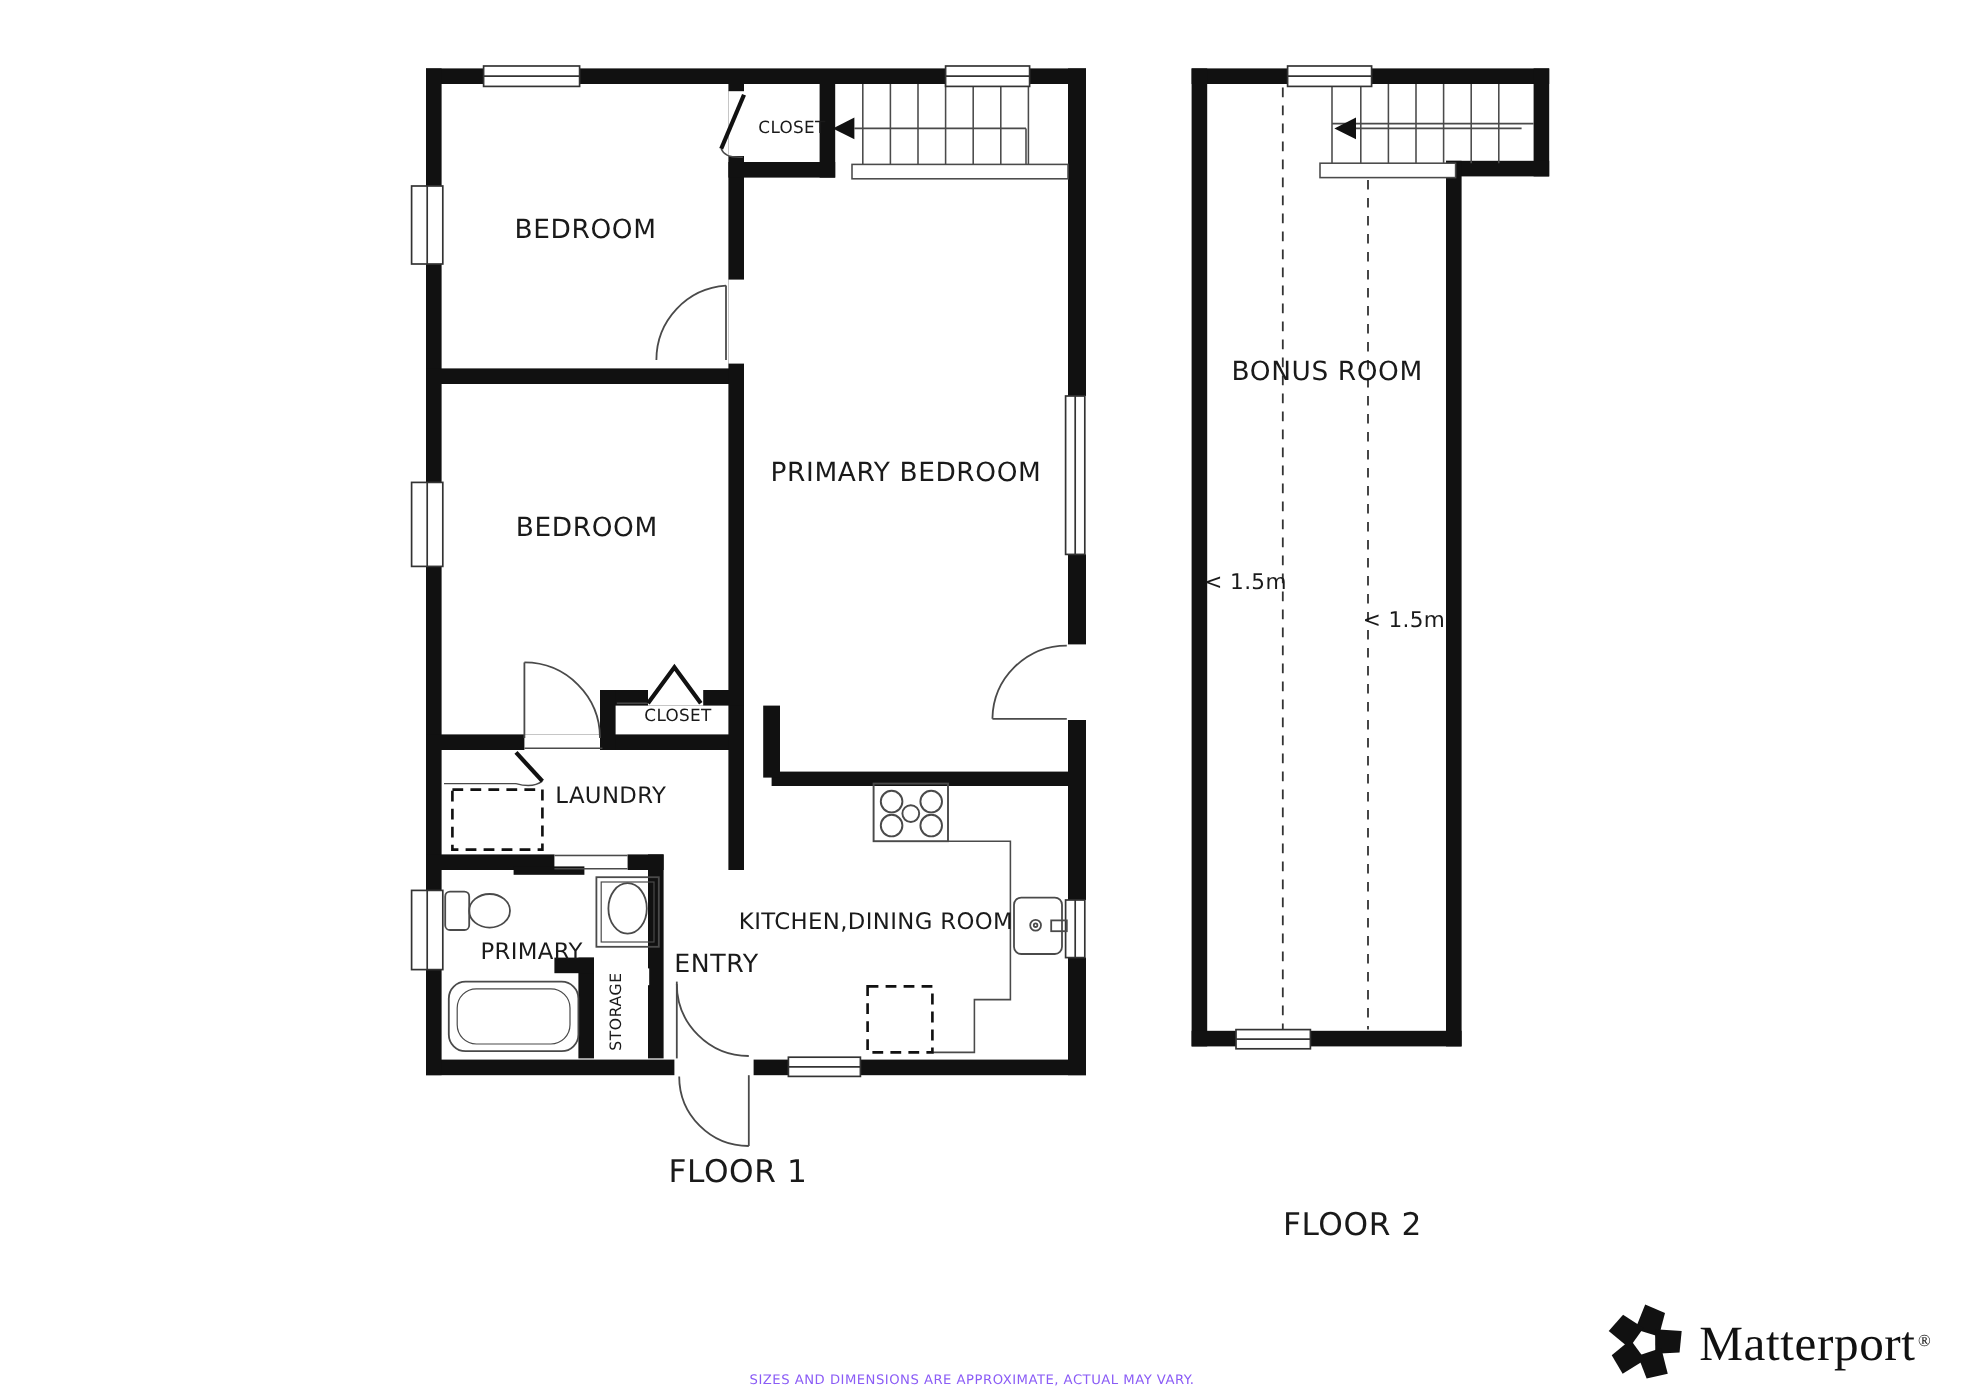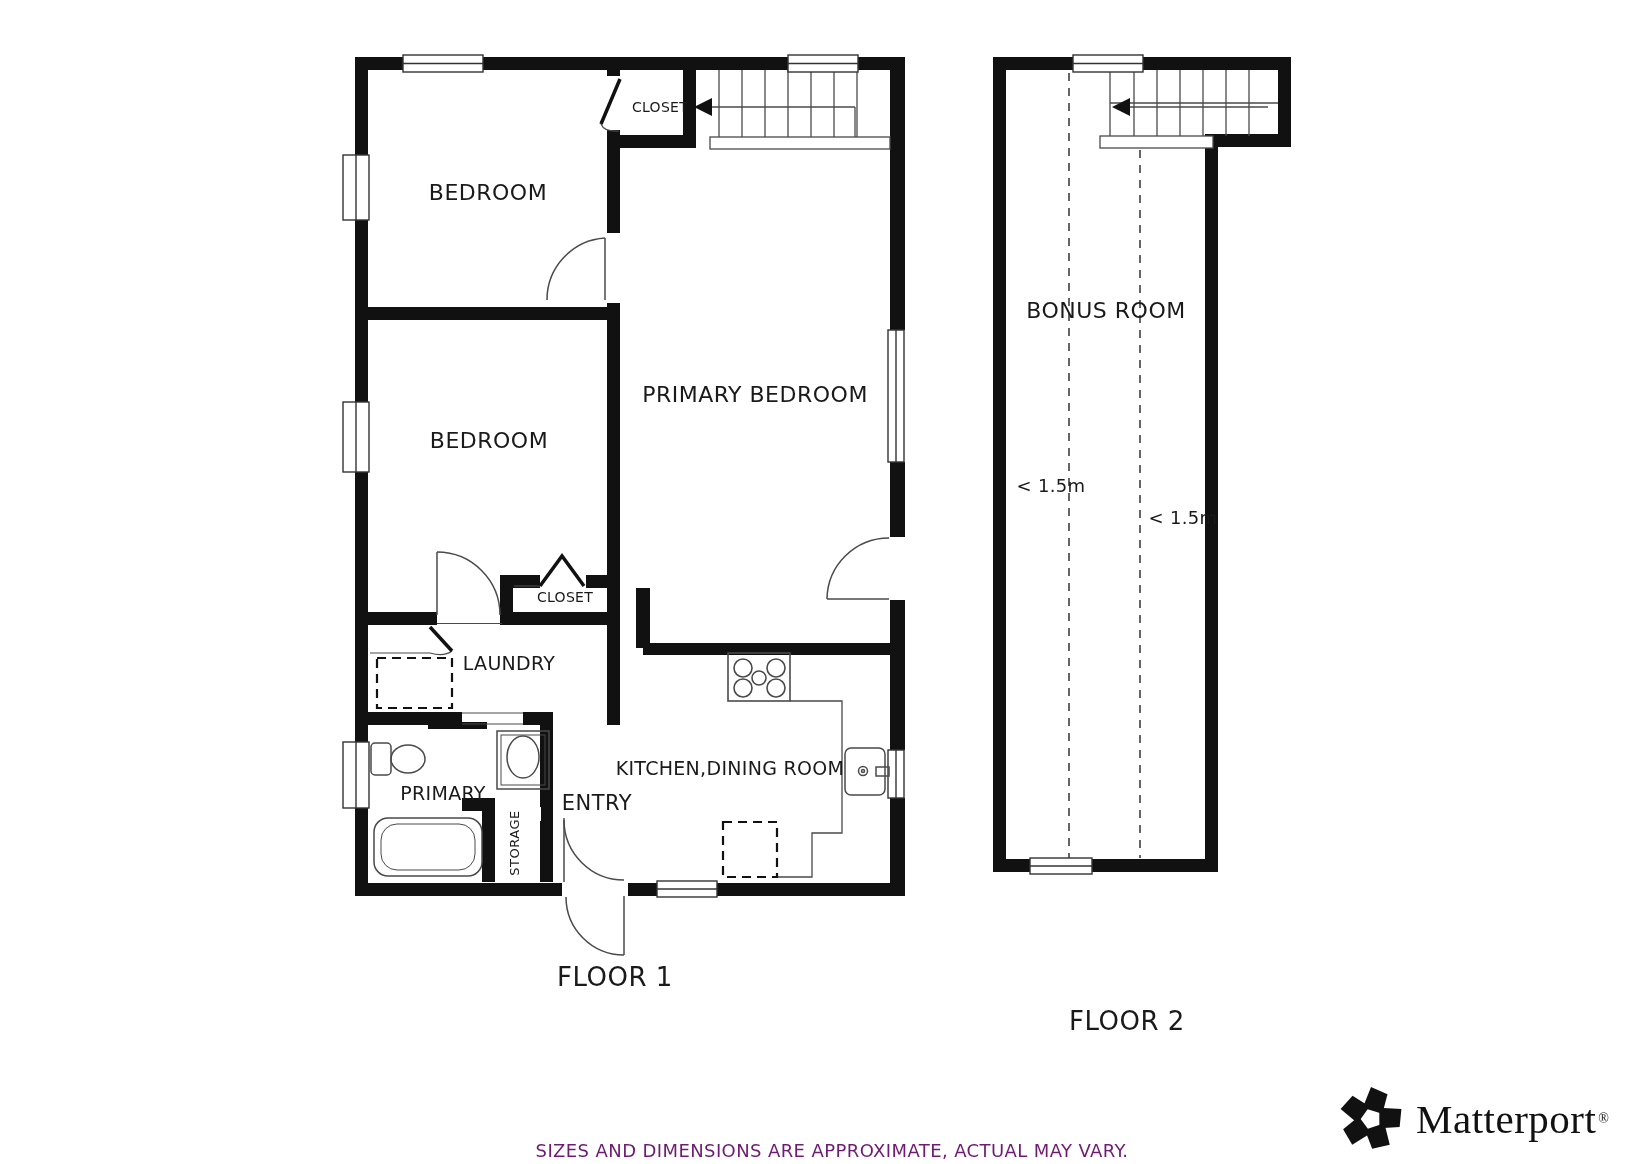--- a/index.html
+++ b/index.html
@@ -6,24 +6,24 @@
   #canvas{position:relative;width:1647px;height:1164px;background:#fff;overflow:hidden;
           font-family:"DejaVu Sans","Liberation Sans",sans-serif;color:#1a1a1a;}
   #plan-svg{position:absolute;left:0;top:0;}
   .lbl{position:absolute;transform:translate(-50%,-50%);white-space:nowrap;color:#1a1a1a;
        letter-spacing:.5px;}
   .room{font-size:22px;}
   .small{font-size:14px;letter-spacing:.3px;}
   .mid{font-size:19px;letter-spacing:.3px;}
   .entry{font-size:21px;}
   .floor{font-size:26px;letter-spacing:.5px;text-align:center;}
-  .dim{font-size:18px;letter-spacing:.3px;margin-left:13px;}
+  .dim{font-size:18px;letter-spacing:.3px;}
   .storage{font-size:13px;transform:translate(-50%,-50%) rotate(-90deg);letter-spacing:.5px;}
   #disclaimer{position:absolute;transform:translate(-50%,-50%);white-space:nowrap;
-       font-size:18px;color:#701a75;letter-spacing:.4px;margin-left:22px;}
+       font-size:11px;color:#8b5cf6;letter-spacing:.4px;}
   #logo{position:absolute;left:1338px;top:1086px;display:flex;align-items:center;}
   #logo-text{font-family:"Liberation Serif","DejaVu Serif",serif;font-size:41px;color:#111;
        margin-left:12px;letter-spacing:.5px;}
   #logo-reg{font-family:"Liberation Serif","DejaVu Serif",serif;font-size:14px;color:#111;
        vertical-align:28px;margin-left:2px;}
 </style>
 </head>
 <body>
 
 <div id="canvas">

